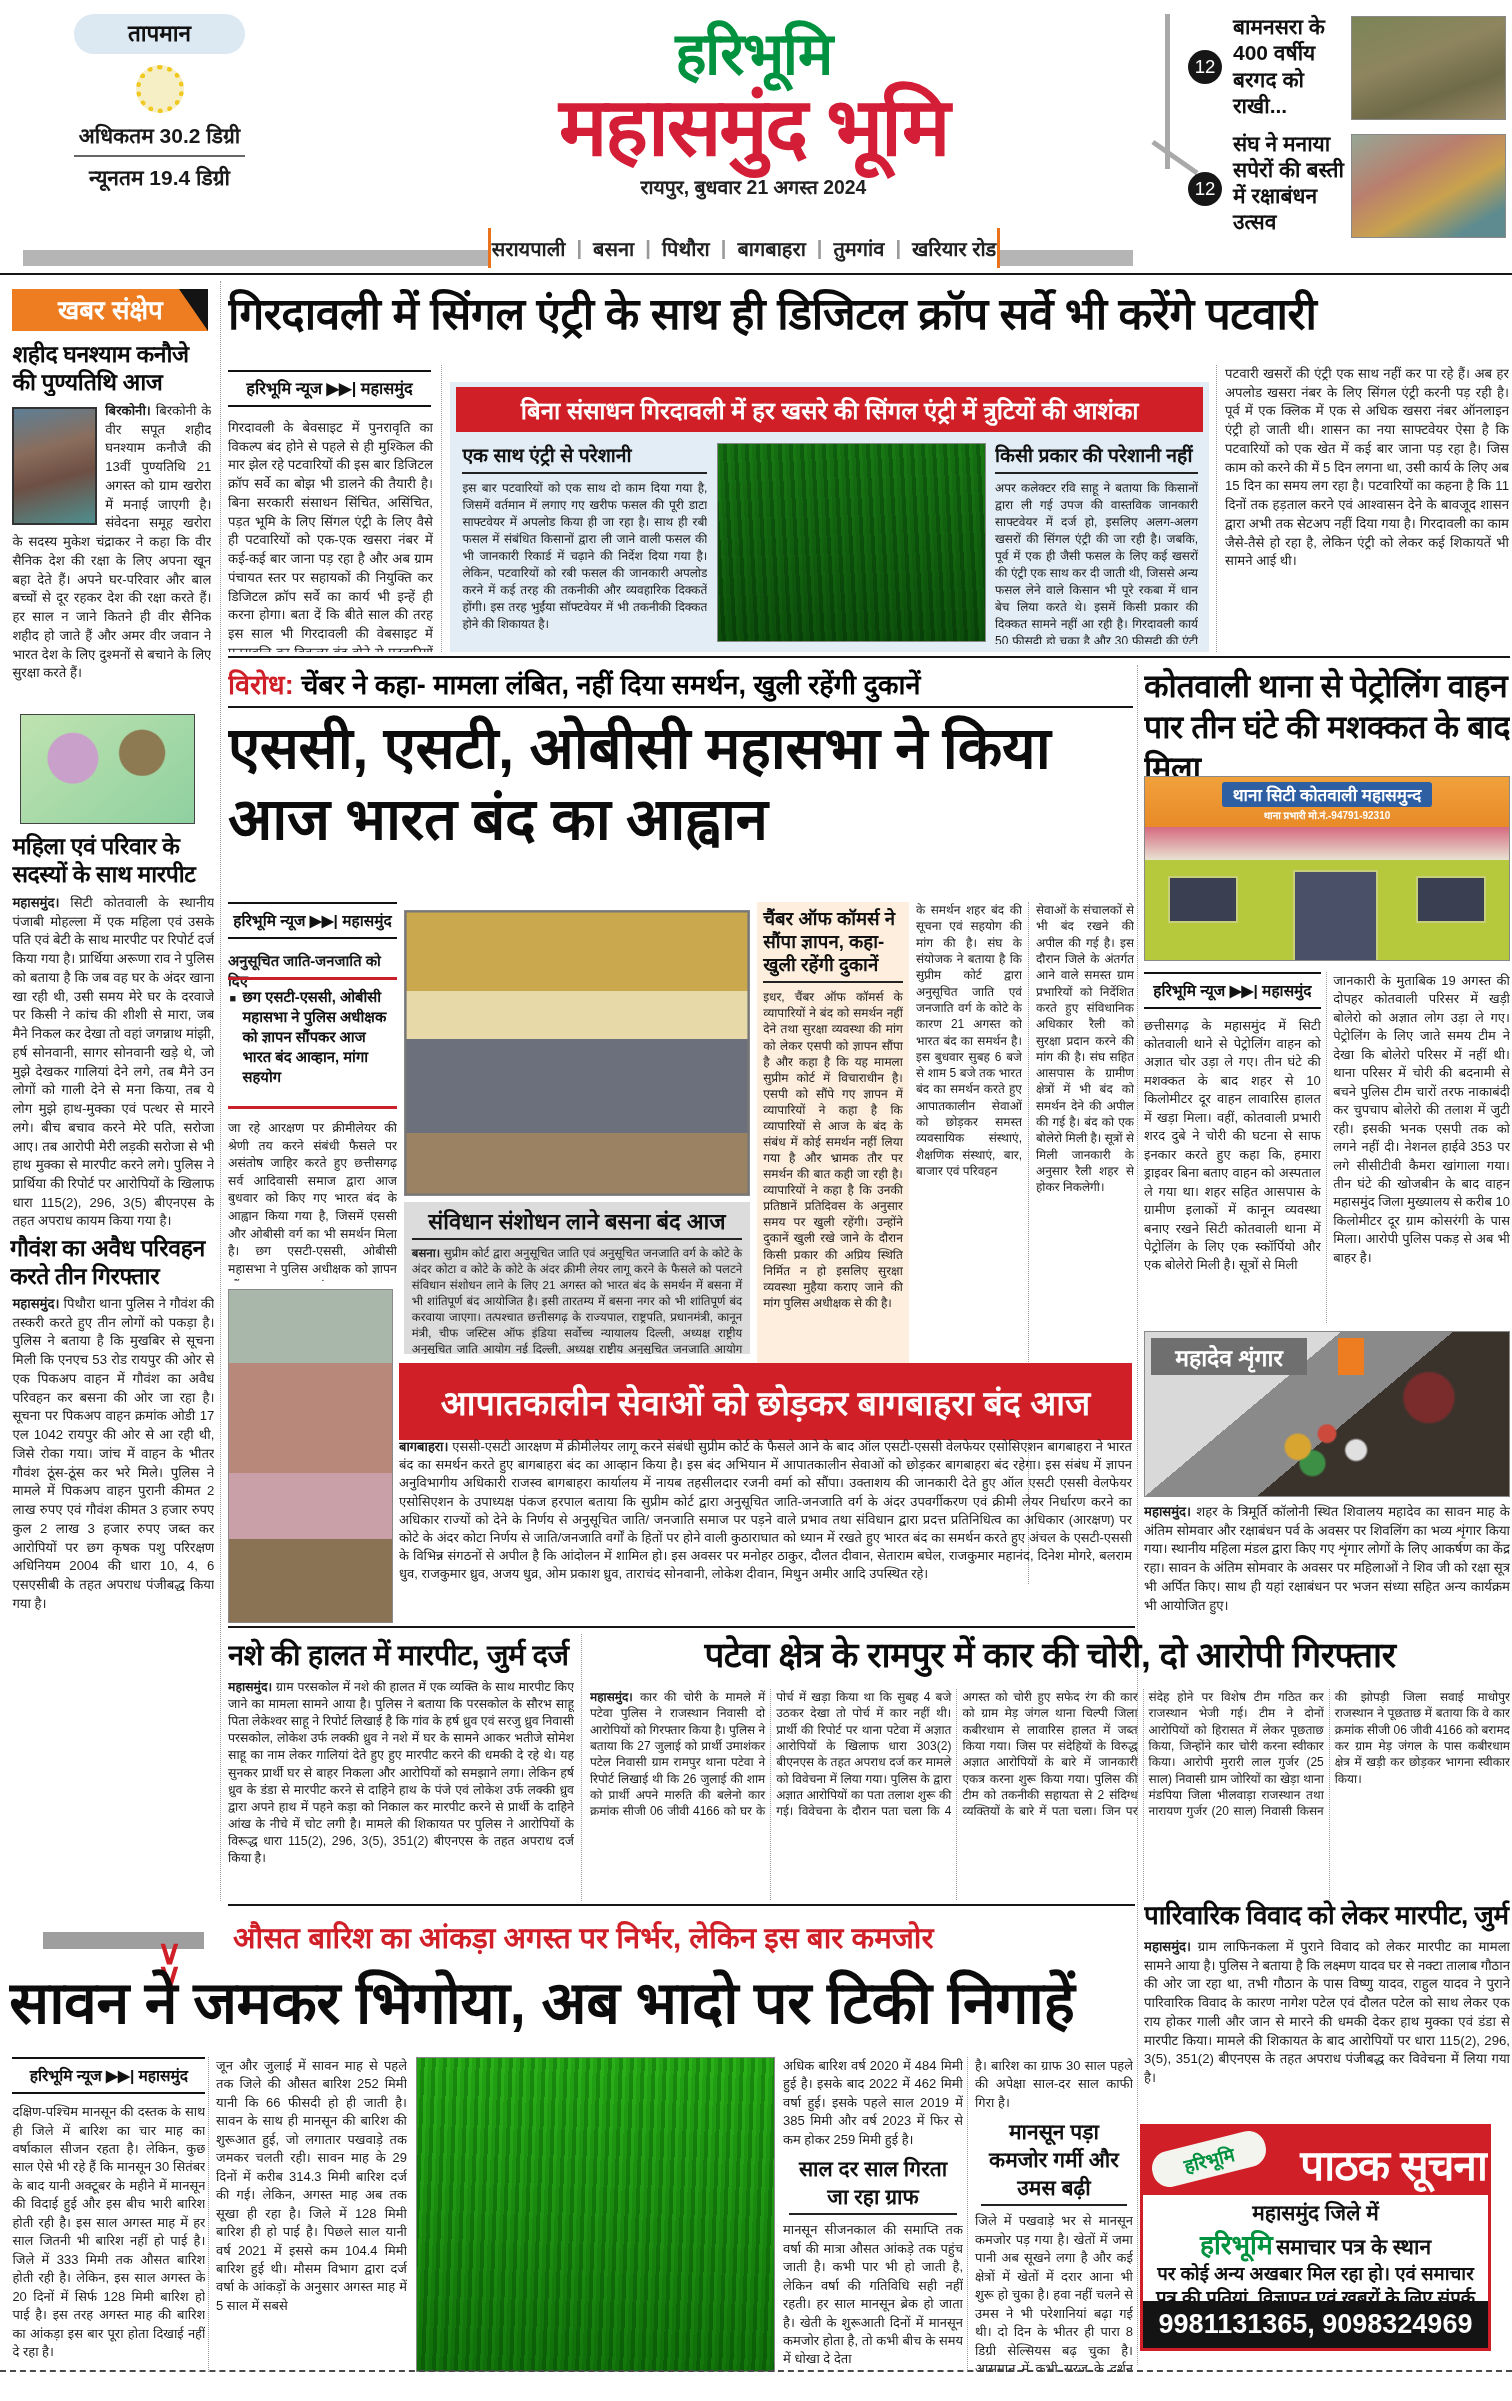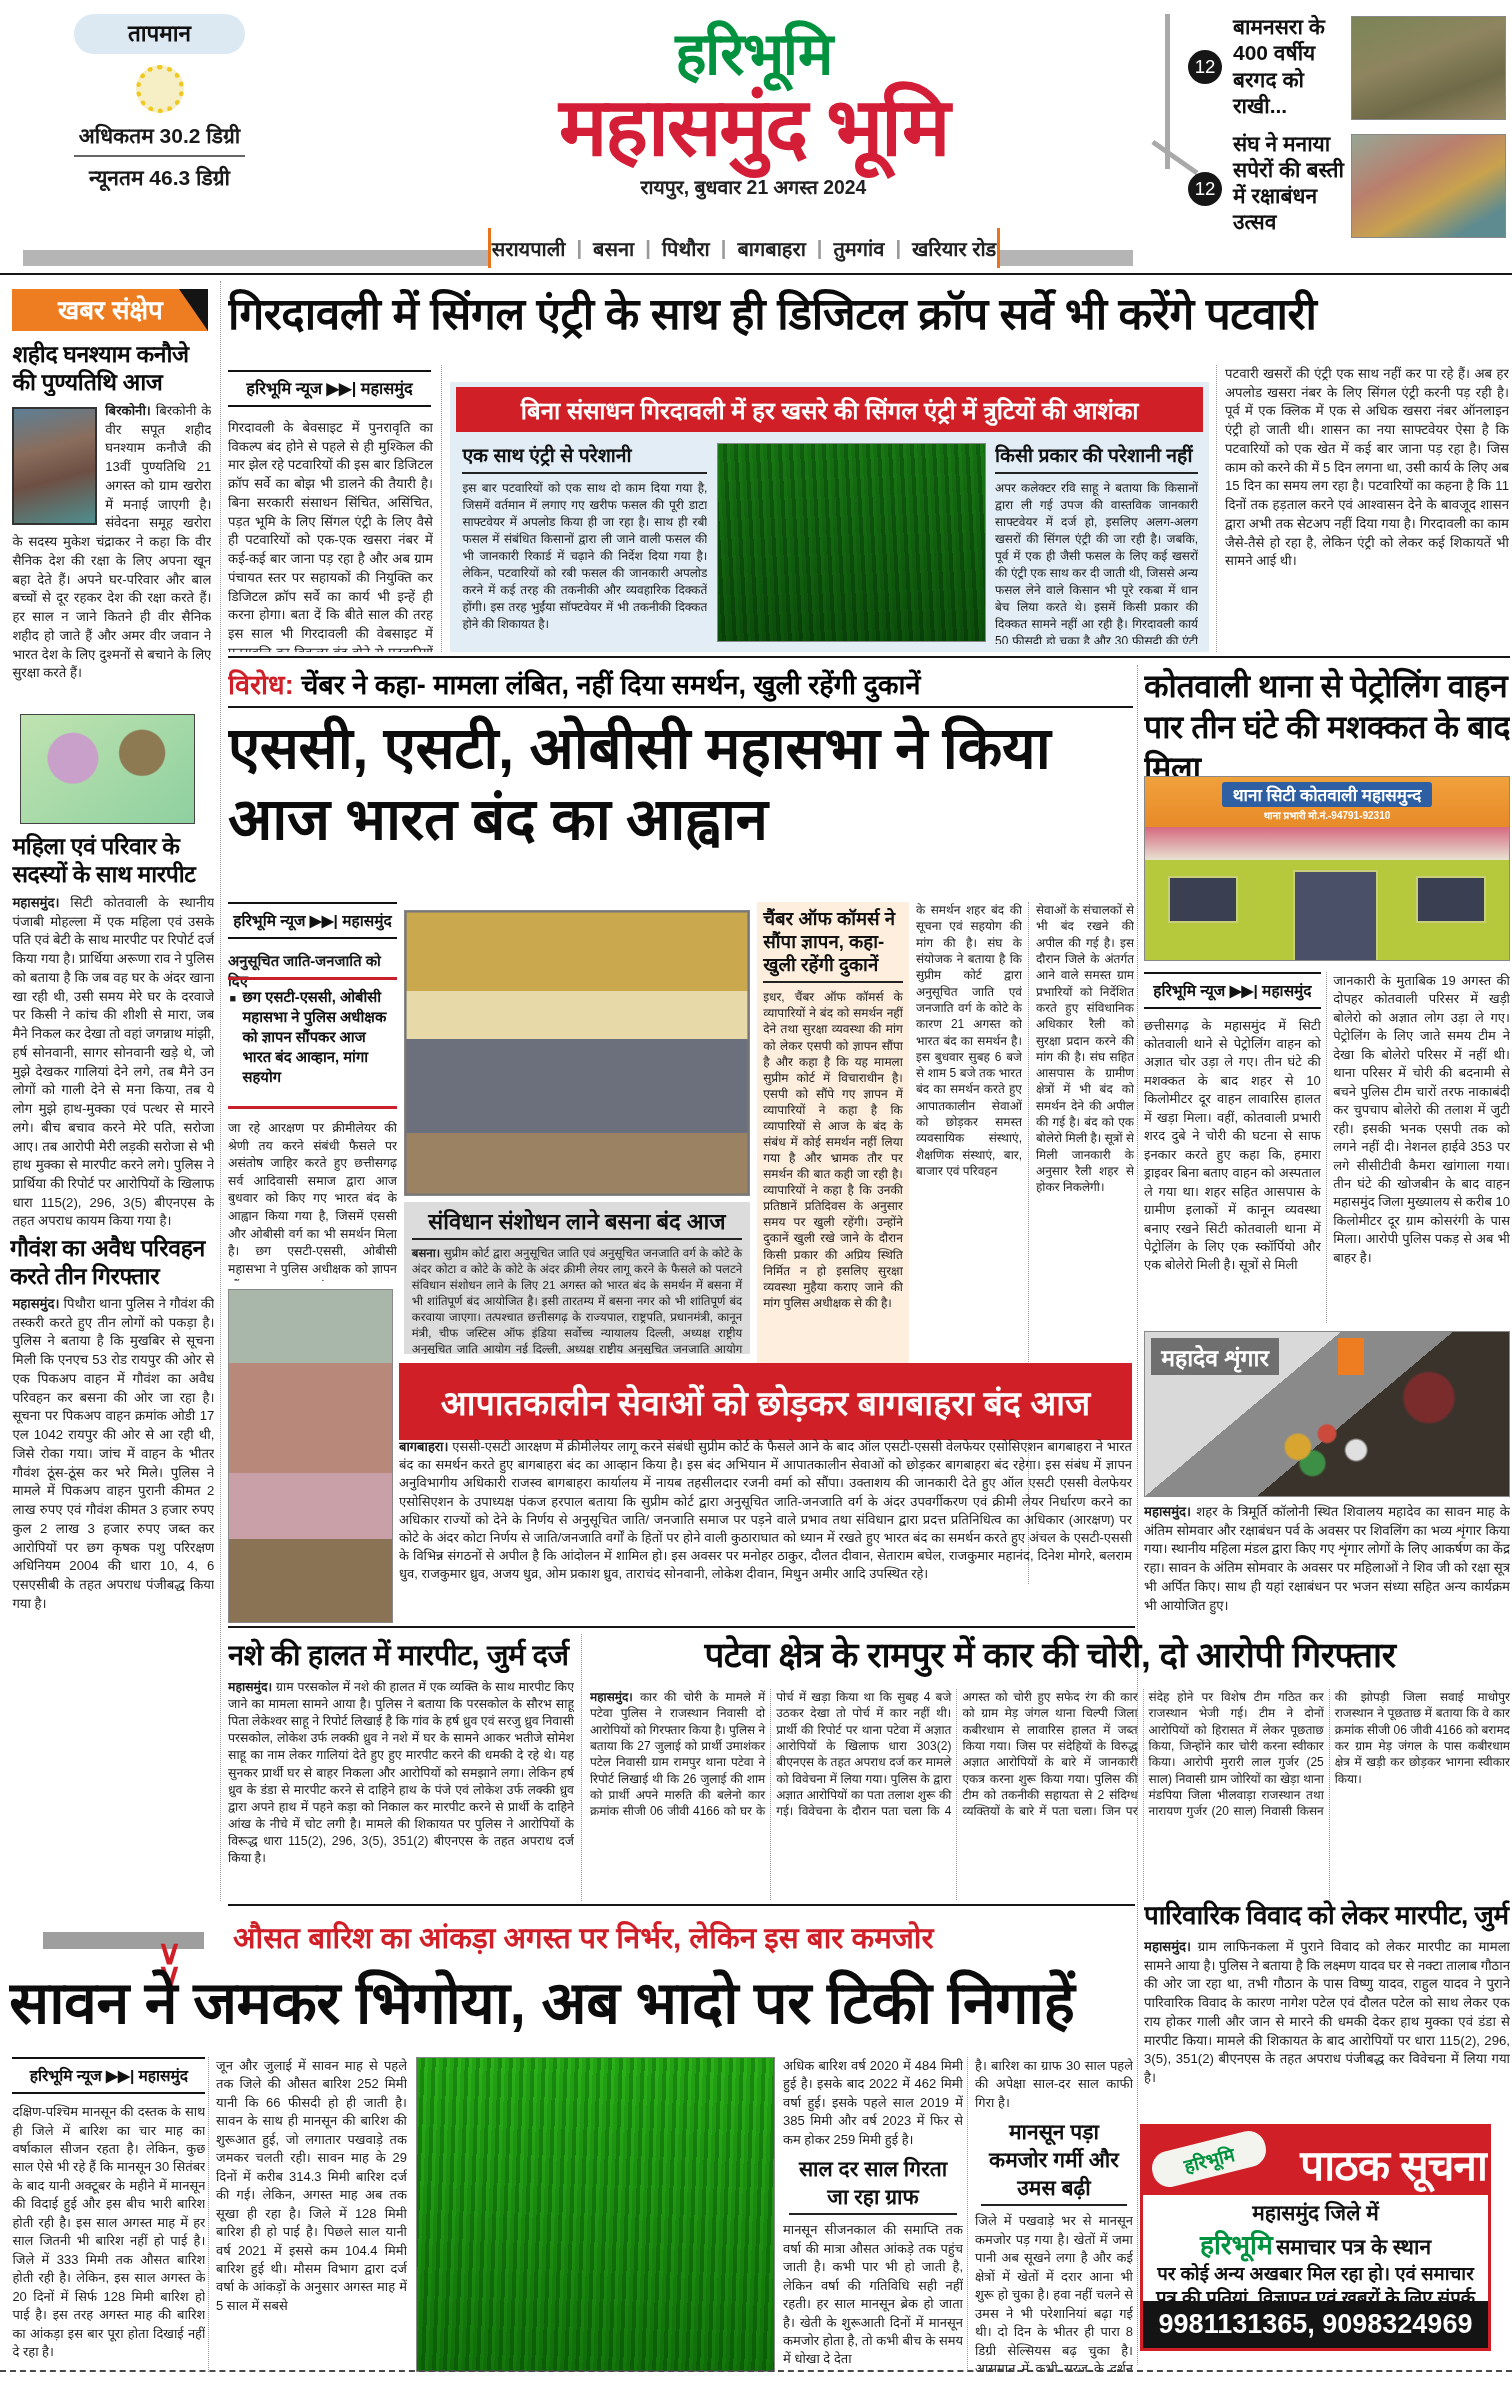--- a/index.html
+++ b/index.html
@@ -5,33 +5,33 @@
   *{margin:0;padding:0;box-sizing:border-box}
   html,body{background:#fff}
   body{width:1512px;height:2401px;position:relative;font-family:"Liberation Sans",sans-serif;color:#1a1a1a;overflow:hidden}
   .c{position:absolute;overflow:hidden}
   .jt{text-align:justify;font-size:13.2px;line-height:1.42;color:#1d1d1d}
   .hd{font-weight:800;color:#0c0c0c;letter-spacing:-0.4px}
   .bl{border-top:2.3px solid #111;border-bottom:2.3px solid #111;font-weight:700;text-align:center;font-size:16.3px;padding:5.4px 0;color:#111}
   .vsep{position:absolute;border-left:1.6px dotted #9a9a9a}
   .hrule{position:absolute;background:#161616}
   .redband{background:#d01f27;color:#fff;font-weight:800;display:flex;align-items:center;justify-content:center}
-  .gray-chip{background:#6f6f6f;color:#fff;font-weight:800;display:flex;align-items:center;padding:0 10px}
+  .gray-chip{background:#6f6f6f;color:#fff;font-weight:800;display:flex;align-items:center;padding:0 24px}
   .subhd{font-weight:800;font-size:19.4px;color:#111;border-bottom:2.3px solid #222;padding-bottom:3.9px;margin-bottom:6.2px}
   .csubhd{font-weight:800;font-size:21px;color:#111;text-align:center;border-bottom:2.3px solid #222;padding-bottom:3.1px;margin:4.7px 6.2px 6.2px}
   .photo{border:0.8px solid #888}
 </style>
 </head>
 <body>
 
 <div class="c" style="left:47px;top:14px;width:225px;height:186px;text-align:center">
   <div style="margin:0 auto;width:171px;height:40px;background:#dce9f3;border-radius:20px;font-size:22.5px;font-weight:800;line-height:40px;color:#111">तापमान</div>
   <div style="margin:11px auto 7.8px;width:48px;height:48px;border-radius:50%;background:#f6efc6;border:5.4px dotted #f0c81f"></div>
   <div style="font-size:21px;font-weight:700;border-bottom:2.3px solid #666;display:inline-block;padding:0 4.7px 6.2px">अधिकतम 30.2 डिग्री</div>
-  <div style="font-size:21px;font-weight:700;padding-top:6.2px">न्यूनतम 46.3 डिग्री</div>
+  <div style="font-size:21px;font-weight:700;padding-top:6.2px">न्यूनतम 19.4 डिग्री</div>
 </div>
 
 <div class="c" style="left:435px;top:11px;width:637px;height:225px;text-align:center">
   <div style="font-size:59px;font-weight:800;color:#00923f;letter-spacing:-1.6px">हरिभूमि</div>
   <div style="font-size:81px;font-weight:800;color:#d41e37;letter-spacing:-2.3px;line-height:1.05;margin-top:-6.2px">महासमुंद भूमि</div>
   <div style="font-size:19.4px;font-weight:700;color:#222;margin-top:3.1px">रायपुर, बुधवार 21 अगस्त 2024</div>
 </div>
 
 <div class="c" style="left:23px;top:250px;width:1110px;height:15.5px;background:#b5b5b5"></div>
 <div class="c" style="left:488px;top:228px;width:512px;height:40px;background:#fff;border-left:3.9px solid #e8731c;border-right:3.9px solid #e8731c;display:flex;align-items:center;justify-content:center;gap:11px;font-size:20px;font-weight:800;color:#222">

